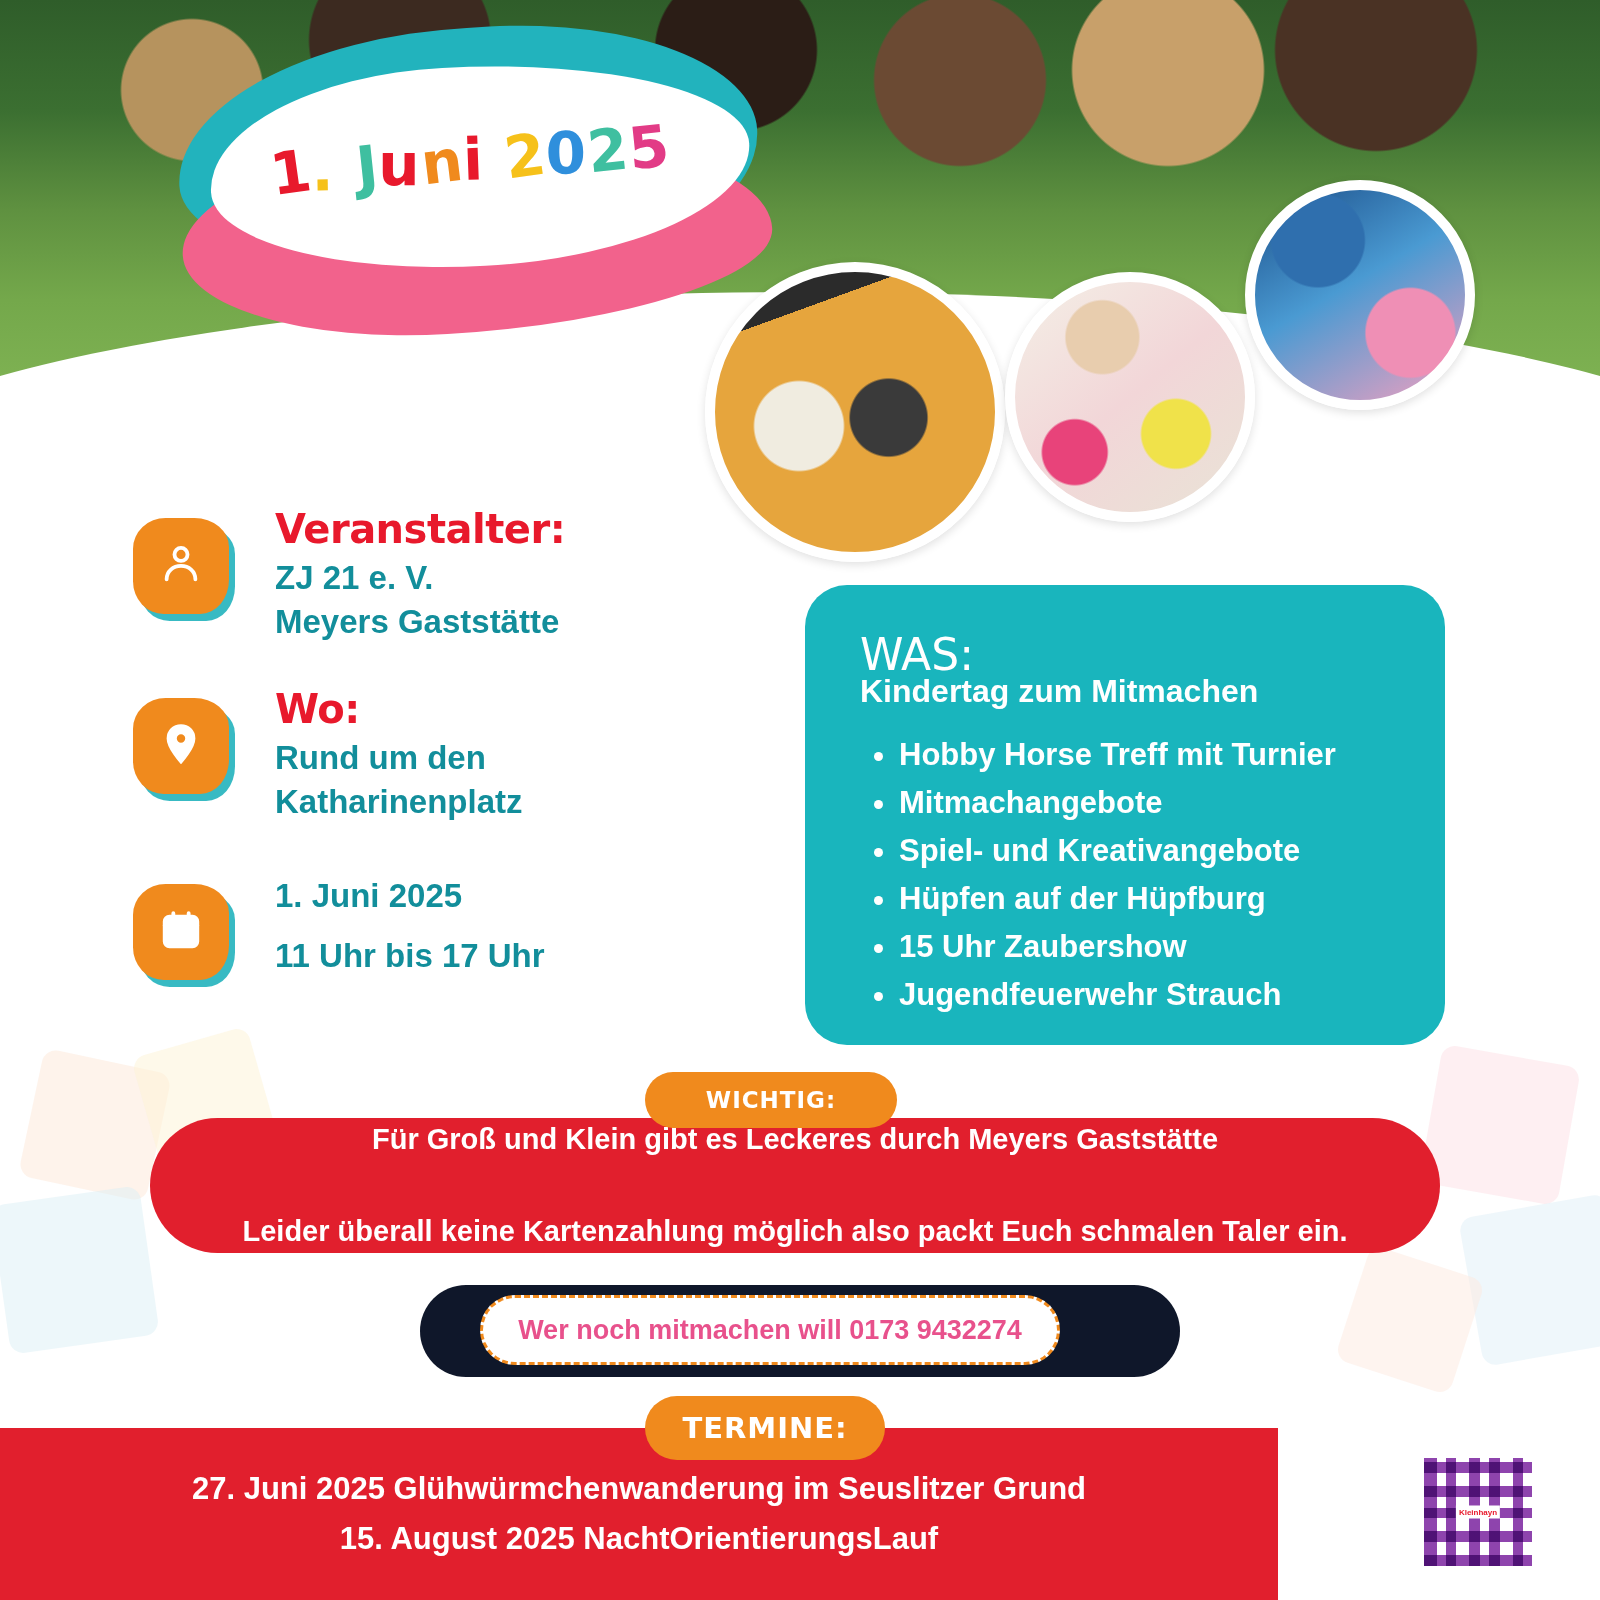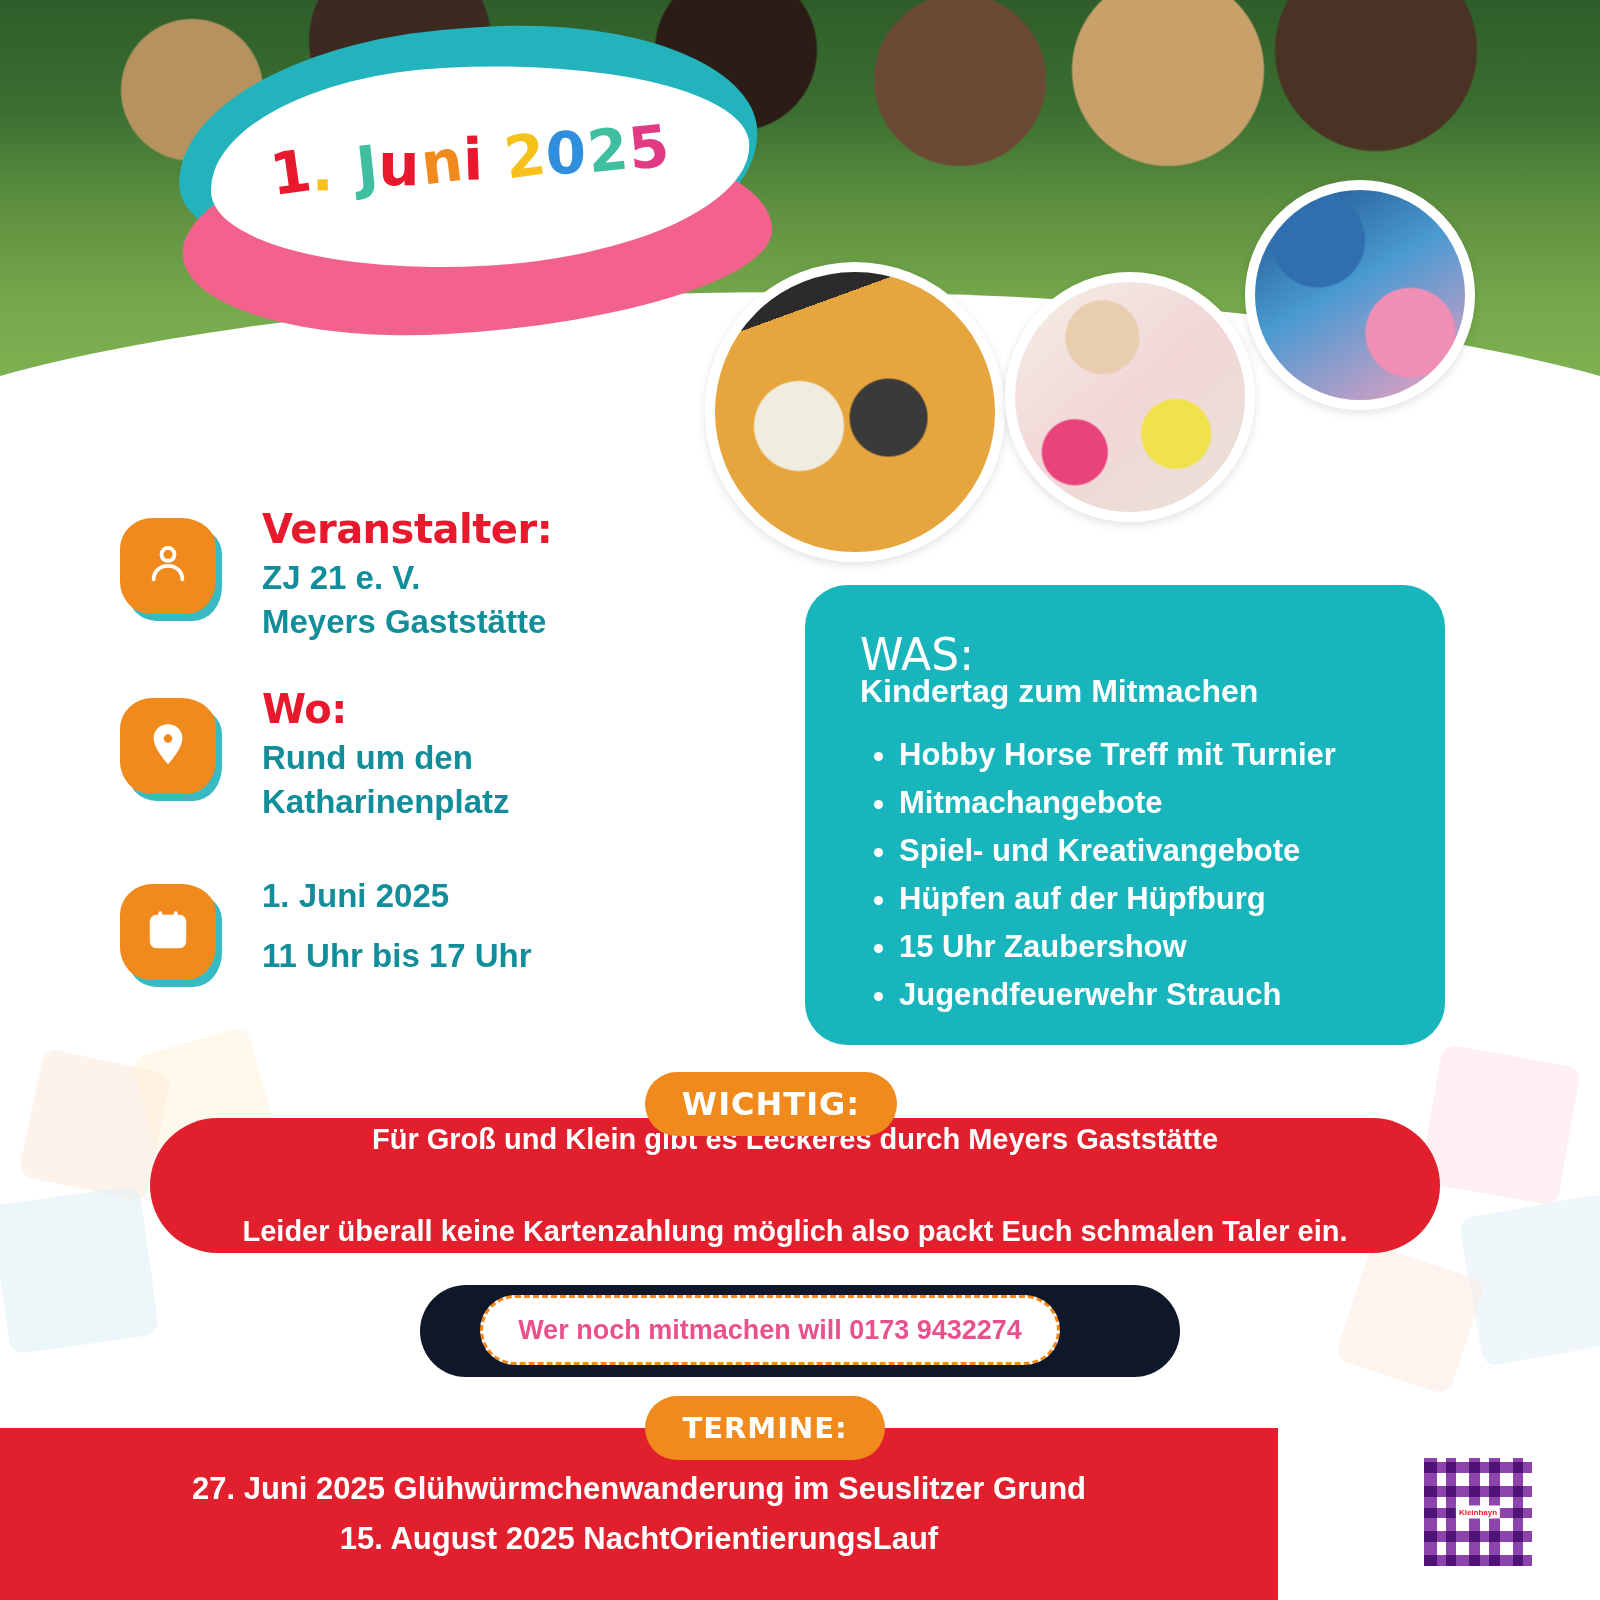--- a/index.html
+++ b/index.html
@@ -107,21 +107,21 @@
       radial-gradient(circle at 70% 66%, #f0e24a 0 34px, transparent 36px),
       radial-gradient(circle at 26% 74%, #e8437a 0 32px, transparent 34px),
       linear-gradient(140deg,#f4efe6 0%, #f2d6d8 50%, #e9e3d6 100%); }
   .circ-3 { left:1245px; top:180px; width:230px; height:230px;
     background:
       radial-gradient(circle at 30% 24%, #2f6fae 0 46px, transparent 48px),
       radial-gradient(circle at 74% 68%, #ef8fb5 0 44px, transparent 46px),
       linear-gradient(150deg,#1c4f8a 0%, #4a9ad2 45%, #f2a0c0 100%); }
 
   
-  .info { position:absolute; left:120px; top:508px; width:640px; }
+  .info { position:absolute; left:133px; top:508px; width:640px; }
   .info-row { position:relative; min-height:180px; }
   .badge {
     position:absolute; left:0; top:10px; width:96px; height:96px;
     background:#f08a1d;
     border-radius:34% 36% 30% 32% / 32% 30% 36% 34%;
     box-shadow:6px 7px 0 rgba(34,179,189,.9);
     display:flex; align-items:center; justify-content:center;
   }
   .badge svg { width:46px; height:46px; fill:#ffffff; stroke:#ffffff; }
   .info-body { margin-left:142px; }
@@ -160,21 +160,21 @@
   .tag-pill {
     position:absolute;
     background:#f08a1d;
     border-radius:40px;
     color:#ffffff; font-weight:bold;
     font-family:"DejaVu Sans", sans-serif;
     display:flex; align-items:center; justify-content:center;
     letter-spacing:1px;
     z-index:3;
   }
-  .wichtig-pill { left:645px; top:1072px; width:252px; height:64px; font-size:32px; }
+  .wichtig-pill { left:645px; top:1072px; width:252px; height:56px; font-size:23px; }
   .wichtig-bar {
     position:absolute; left:150px; top:1118px; width:1290px; height:135px;
     background:#e11f2d; border-radius:68px;
     display:flex; flex-direction:column; align-items:center; justify-content:center;
     color:#ffffff; font-size:29px; font-weight:bold; line-height:1.5;
     text-align:center; padding:0 30px;gap:48px;
   }
 
   
   .mit-wrap {

